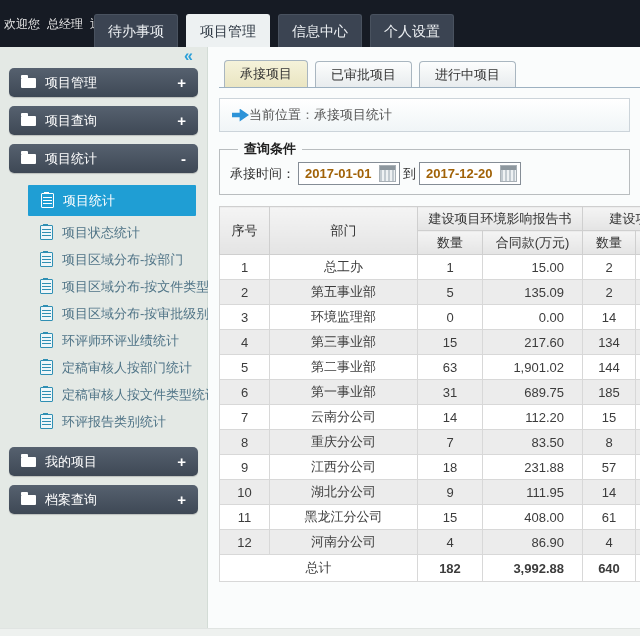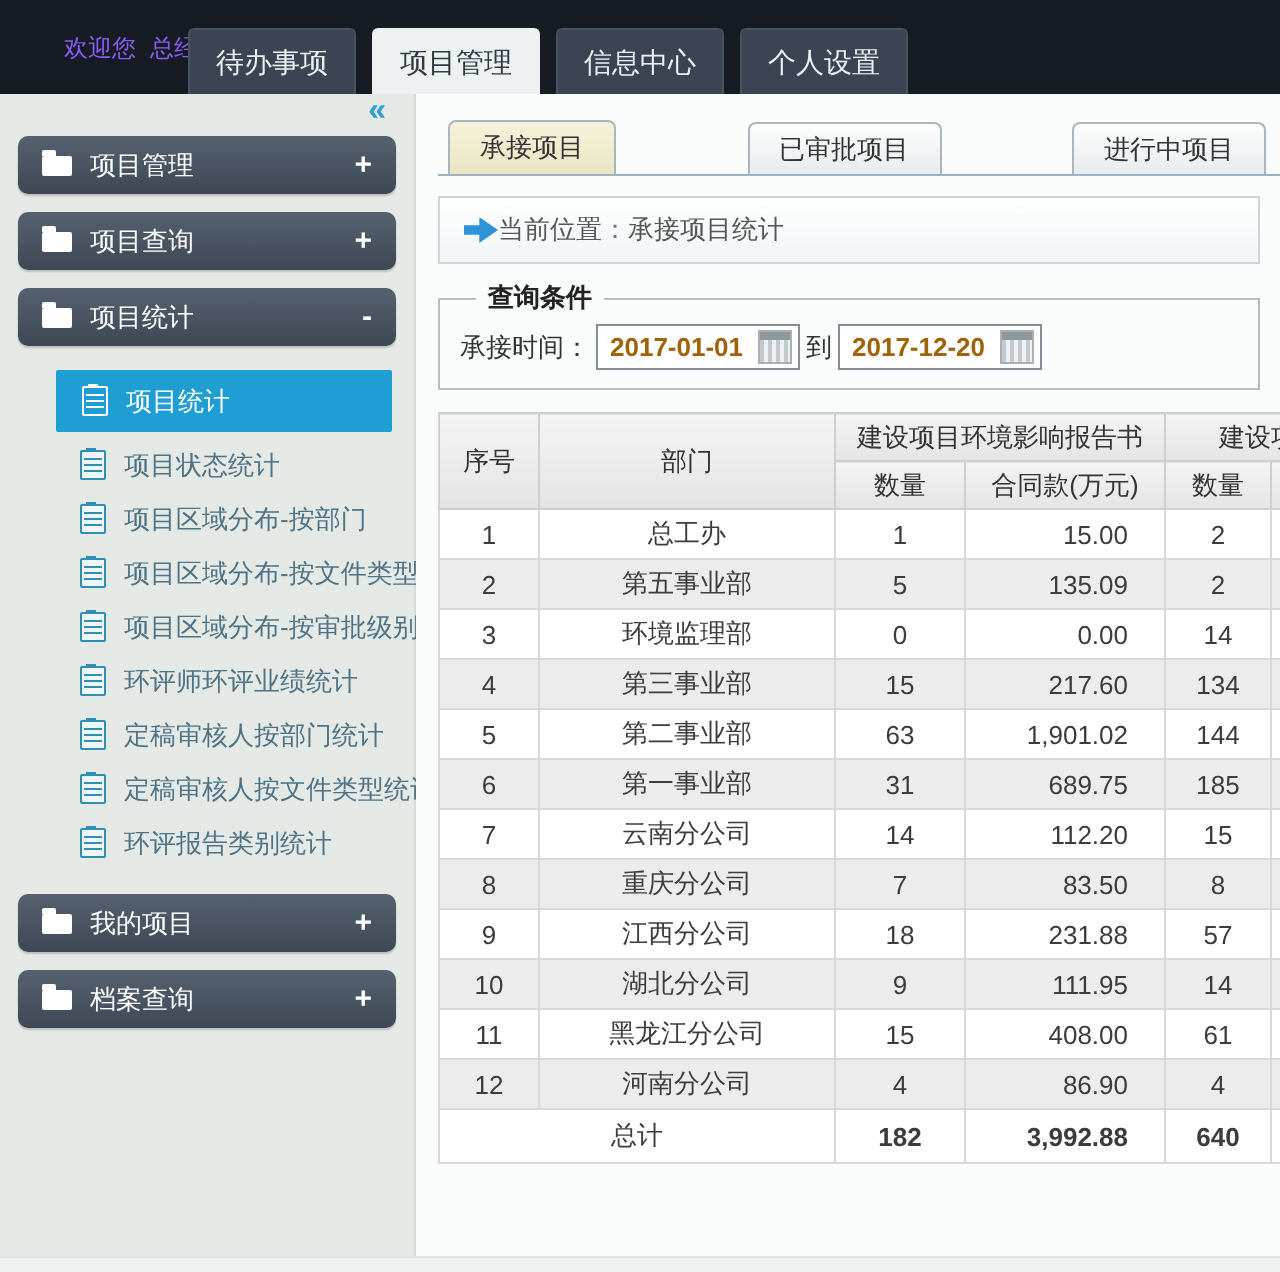--- a/index.html
+++ b/index.html
@@ -4,21 +4,21 @@
 <style>
   html,body{margin:0;padding:0;}
   body{
     width:640px;height:636px;position:relative;overflow:hidden;
     background:#ffffff;
     font-family:"Liberation Sans","DejaVu Sans",sans-serif;
     -webkit-font-smoothing:antialiased;
   }
   
   .topbar{height:47px;background:#161b24;position:relative;}
-  .welcome{position:absolute;left:32px;top:16px;font-size:12px;color:#8b5cf6;display:flex;gap:7px;white-space:nowrap;}
+  .welcome{position:absolute;left:4px;top:16px;font-size:12px;color:#e5e5e5;display:flex;gap:7px;white-space:nowrap;}
   .welcome .logout{cursor:pointer;}
   .toptabs{position:absolute;left:94px;bottom:0;display:flex;gap:8px;align-items:center;}
   .ttab{height:32px;line-height:32px;padding:0 13px;font-size:14px;color:#edf0f3;
         background:#3b4452;border:1px solid #49525f;border-bottom:none;
         border-radius:3px 3px 0 0;cursor:pointer;white-space:nowrap;}
   .ttab.active{background:#edf1f2;color:#303a45;border-color:#edf1f2;}
   
   .main{display:flex;height:589px;}
   .sidebar{width:207px;flex-shrink:0;background:#e4e9e5;position:relative;border-right:1px solid #d3dcd6;}
   .collapse-row{height:17px;position:relative;}
@@ -35,21 +35,21 @@
   .sub-item.active{background:#1f9ed4;color:#fff;margin:1px 11px 3px 28px;padding-left:13px;height:31px;border-radius:1px;}
   .clip-icon{width:11px;height:13px;border:1px solid #2f8fb3;border-radius:1px;position:relative;background:#eef6f9;flex-shrink:0;}
   .clip-icon::before{content:'';position:absolute;top:-2px;left:2px;width:5px;height:2px;background:#2f8fb3;}
   .clip-icon::after{content:'';position:absolute;top:3px;left:1px;right:1px;height:7px;
       background:repeating-linear-gradient(#2f8fb3 0 1px,transparent 1px 3px);}
   .sub-item.active .clip-icon{border-color:#fff;background:transparent;}
   .sub-item.active .clip-icon::before{background:#fff;}
   .sub-item.active .clip-icon::after{background:repeating-linear-gradient(#fff 0 1px,transparent 1px 3px);}
   
   .content{flex:1;background:#fafcfc;position:relative;overflow:hidden;}
-  .ctabs{margin:13px 0 0 11px;display:flex;align-items:flex-end;border-bottom:1px solid #9db1c1;padding-left:5px;justify-content:space-between;}
+  .ctabs{margin:13px 0 0 11px;display:flex;align-items:flex-end;border-bottom:1px solid #9db1c1;padding-left:5px;}
   .ctab{height:25px;line-height:25px;padding:0 15px;margin-right:7px;font-size:13px;color:#333;
       background:linear-gradient(#fcfdfd,#e8ecee);border:1px solid #a9b6c0;border-bottom:none;
       border-radius:4px 4px 0 0;cursor:pointer;white-space:nowrap;}
   .ctab.active{background:linear-gradient(#f5f2da,#eae5c2);height:26px;line-height:26px;}
   .breadcrumb{margin:10px 10px 0 11px;height:32px;border:1px solid #ccd4da;
       background:linear-gradient(#ffffff,#f0f5f7);display:flex;align-items:center;padding:0 12px;gap:0;
       font-size:13px;color:#555;}
   .arrow-icon{width:17px;height:13px;background:#2d93d8;flex-shrink:0;
       clip-path:polygon(0 32%,45% 32%,45% 0,100% 50%,45% 100%,45% 68%,0 68%);}
   .bc-sep{color:#777;}

